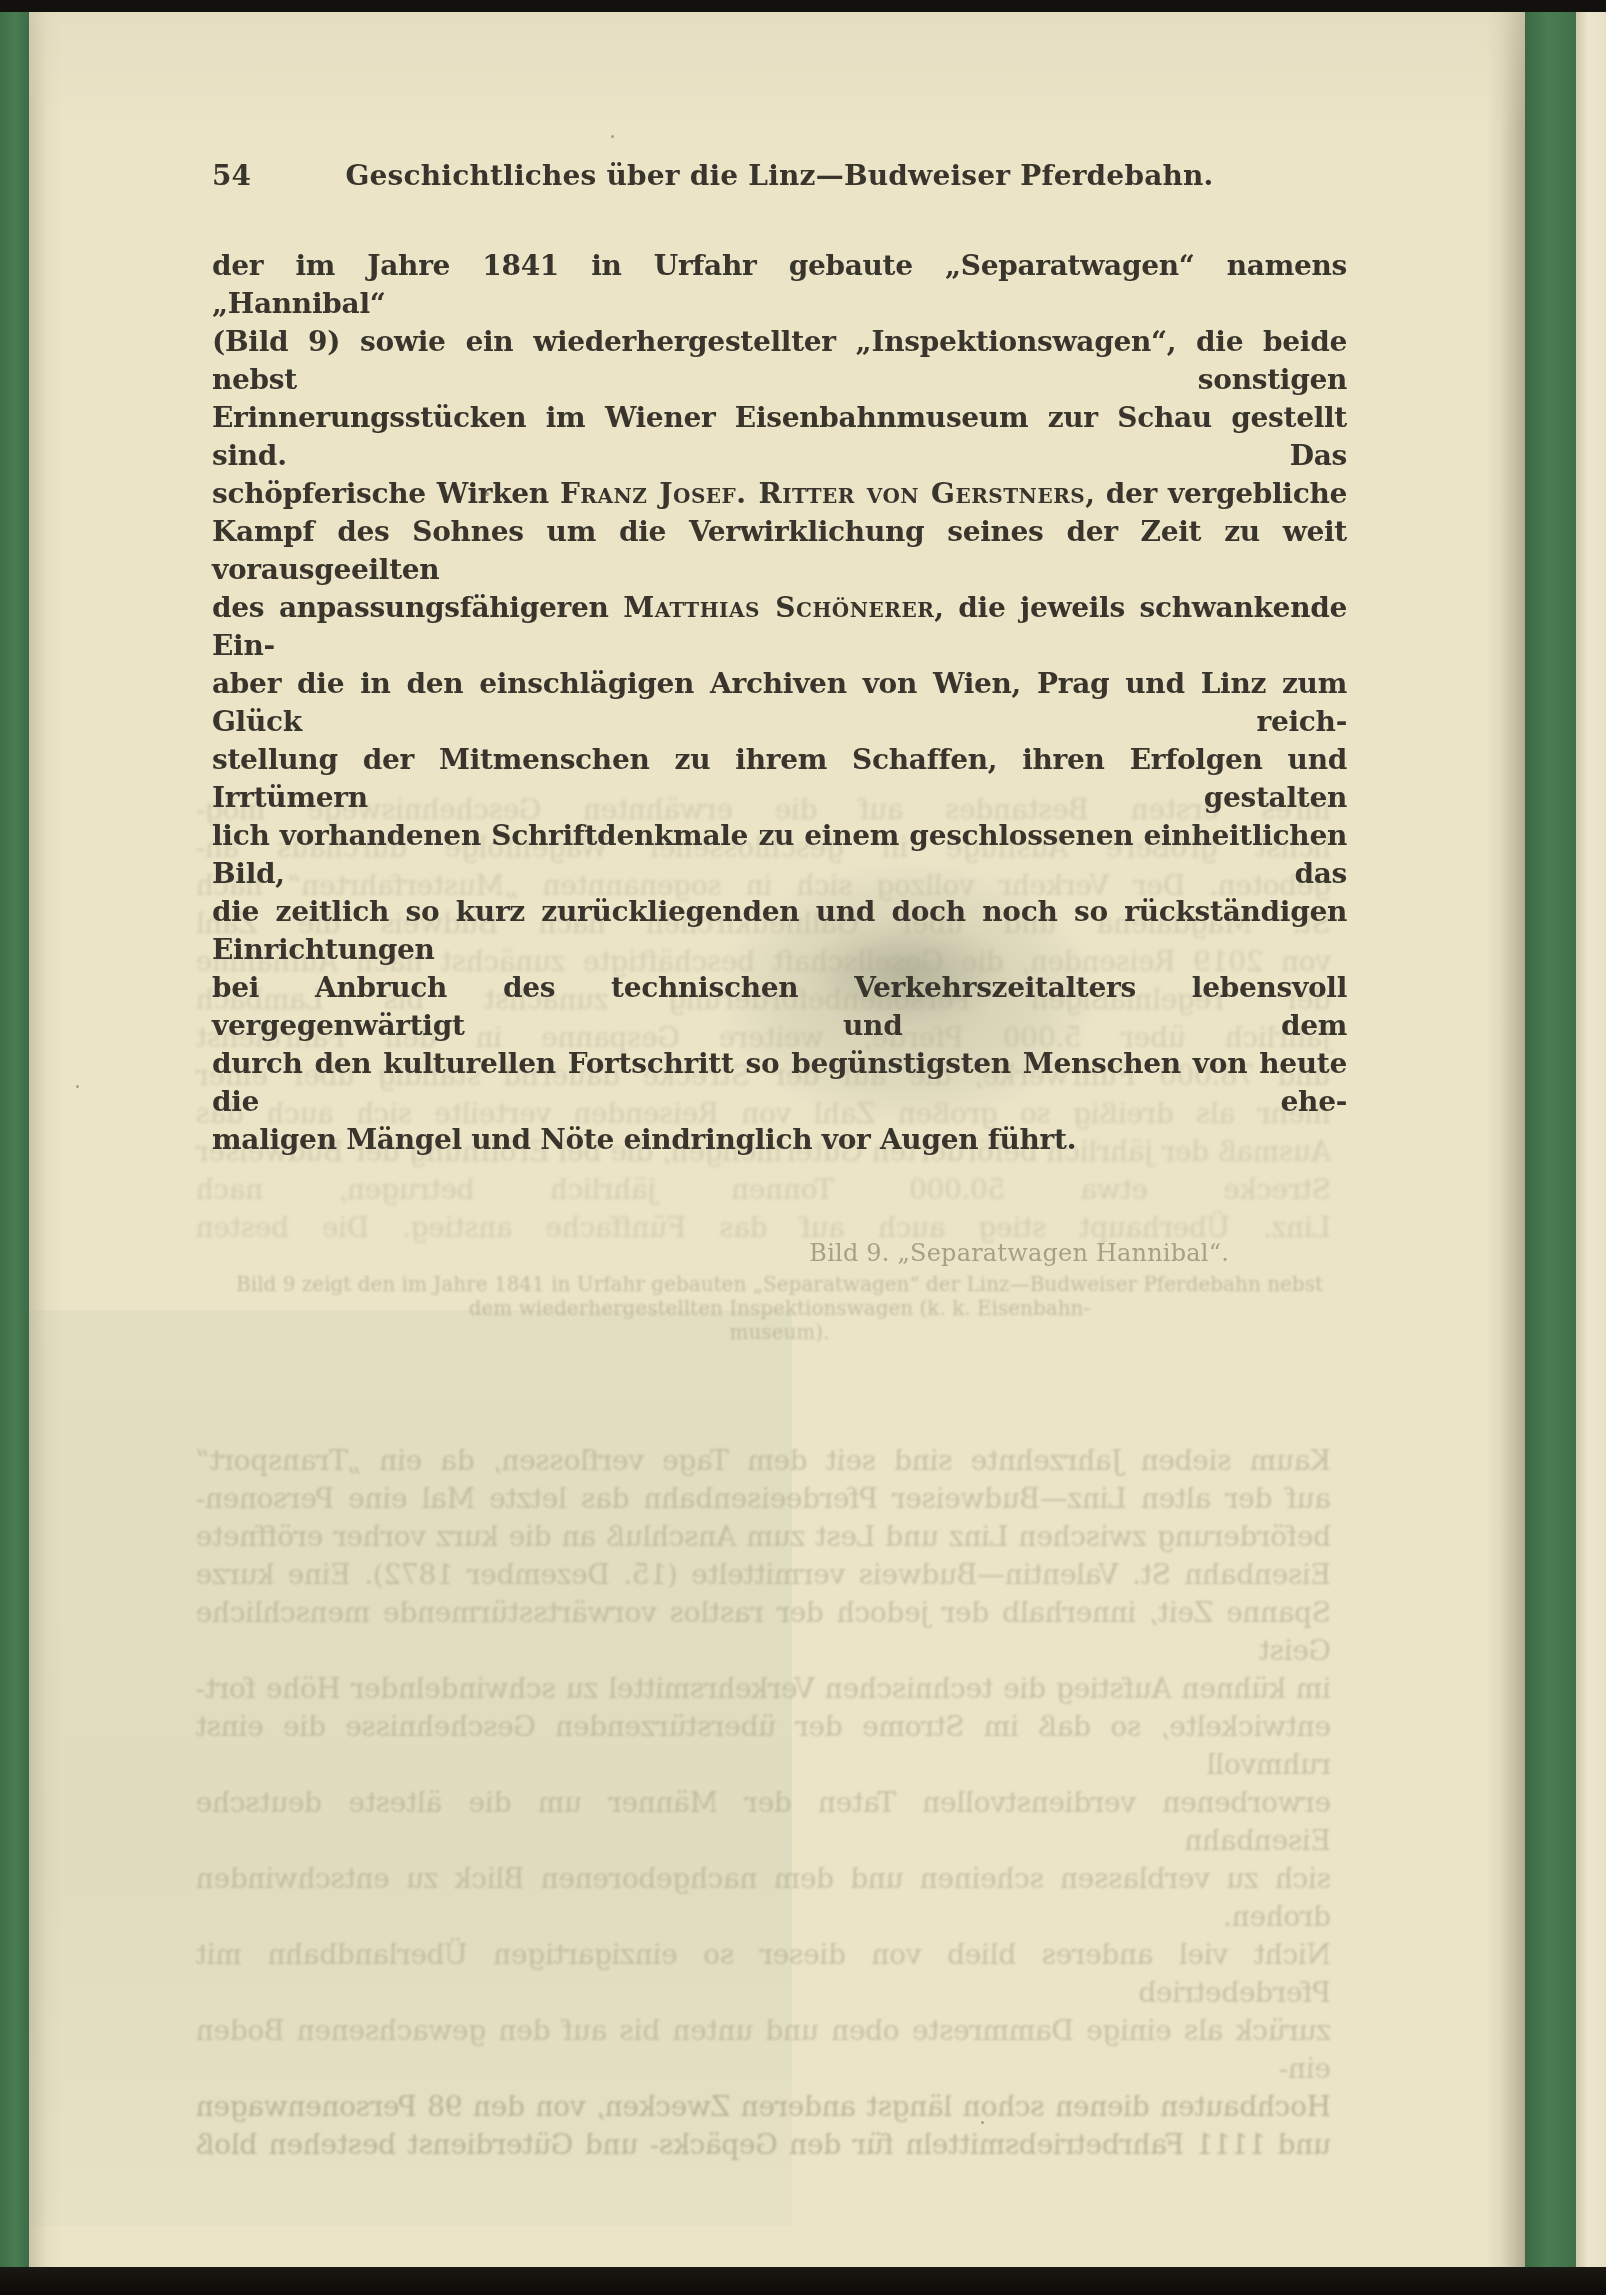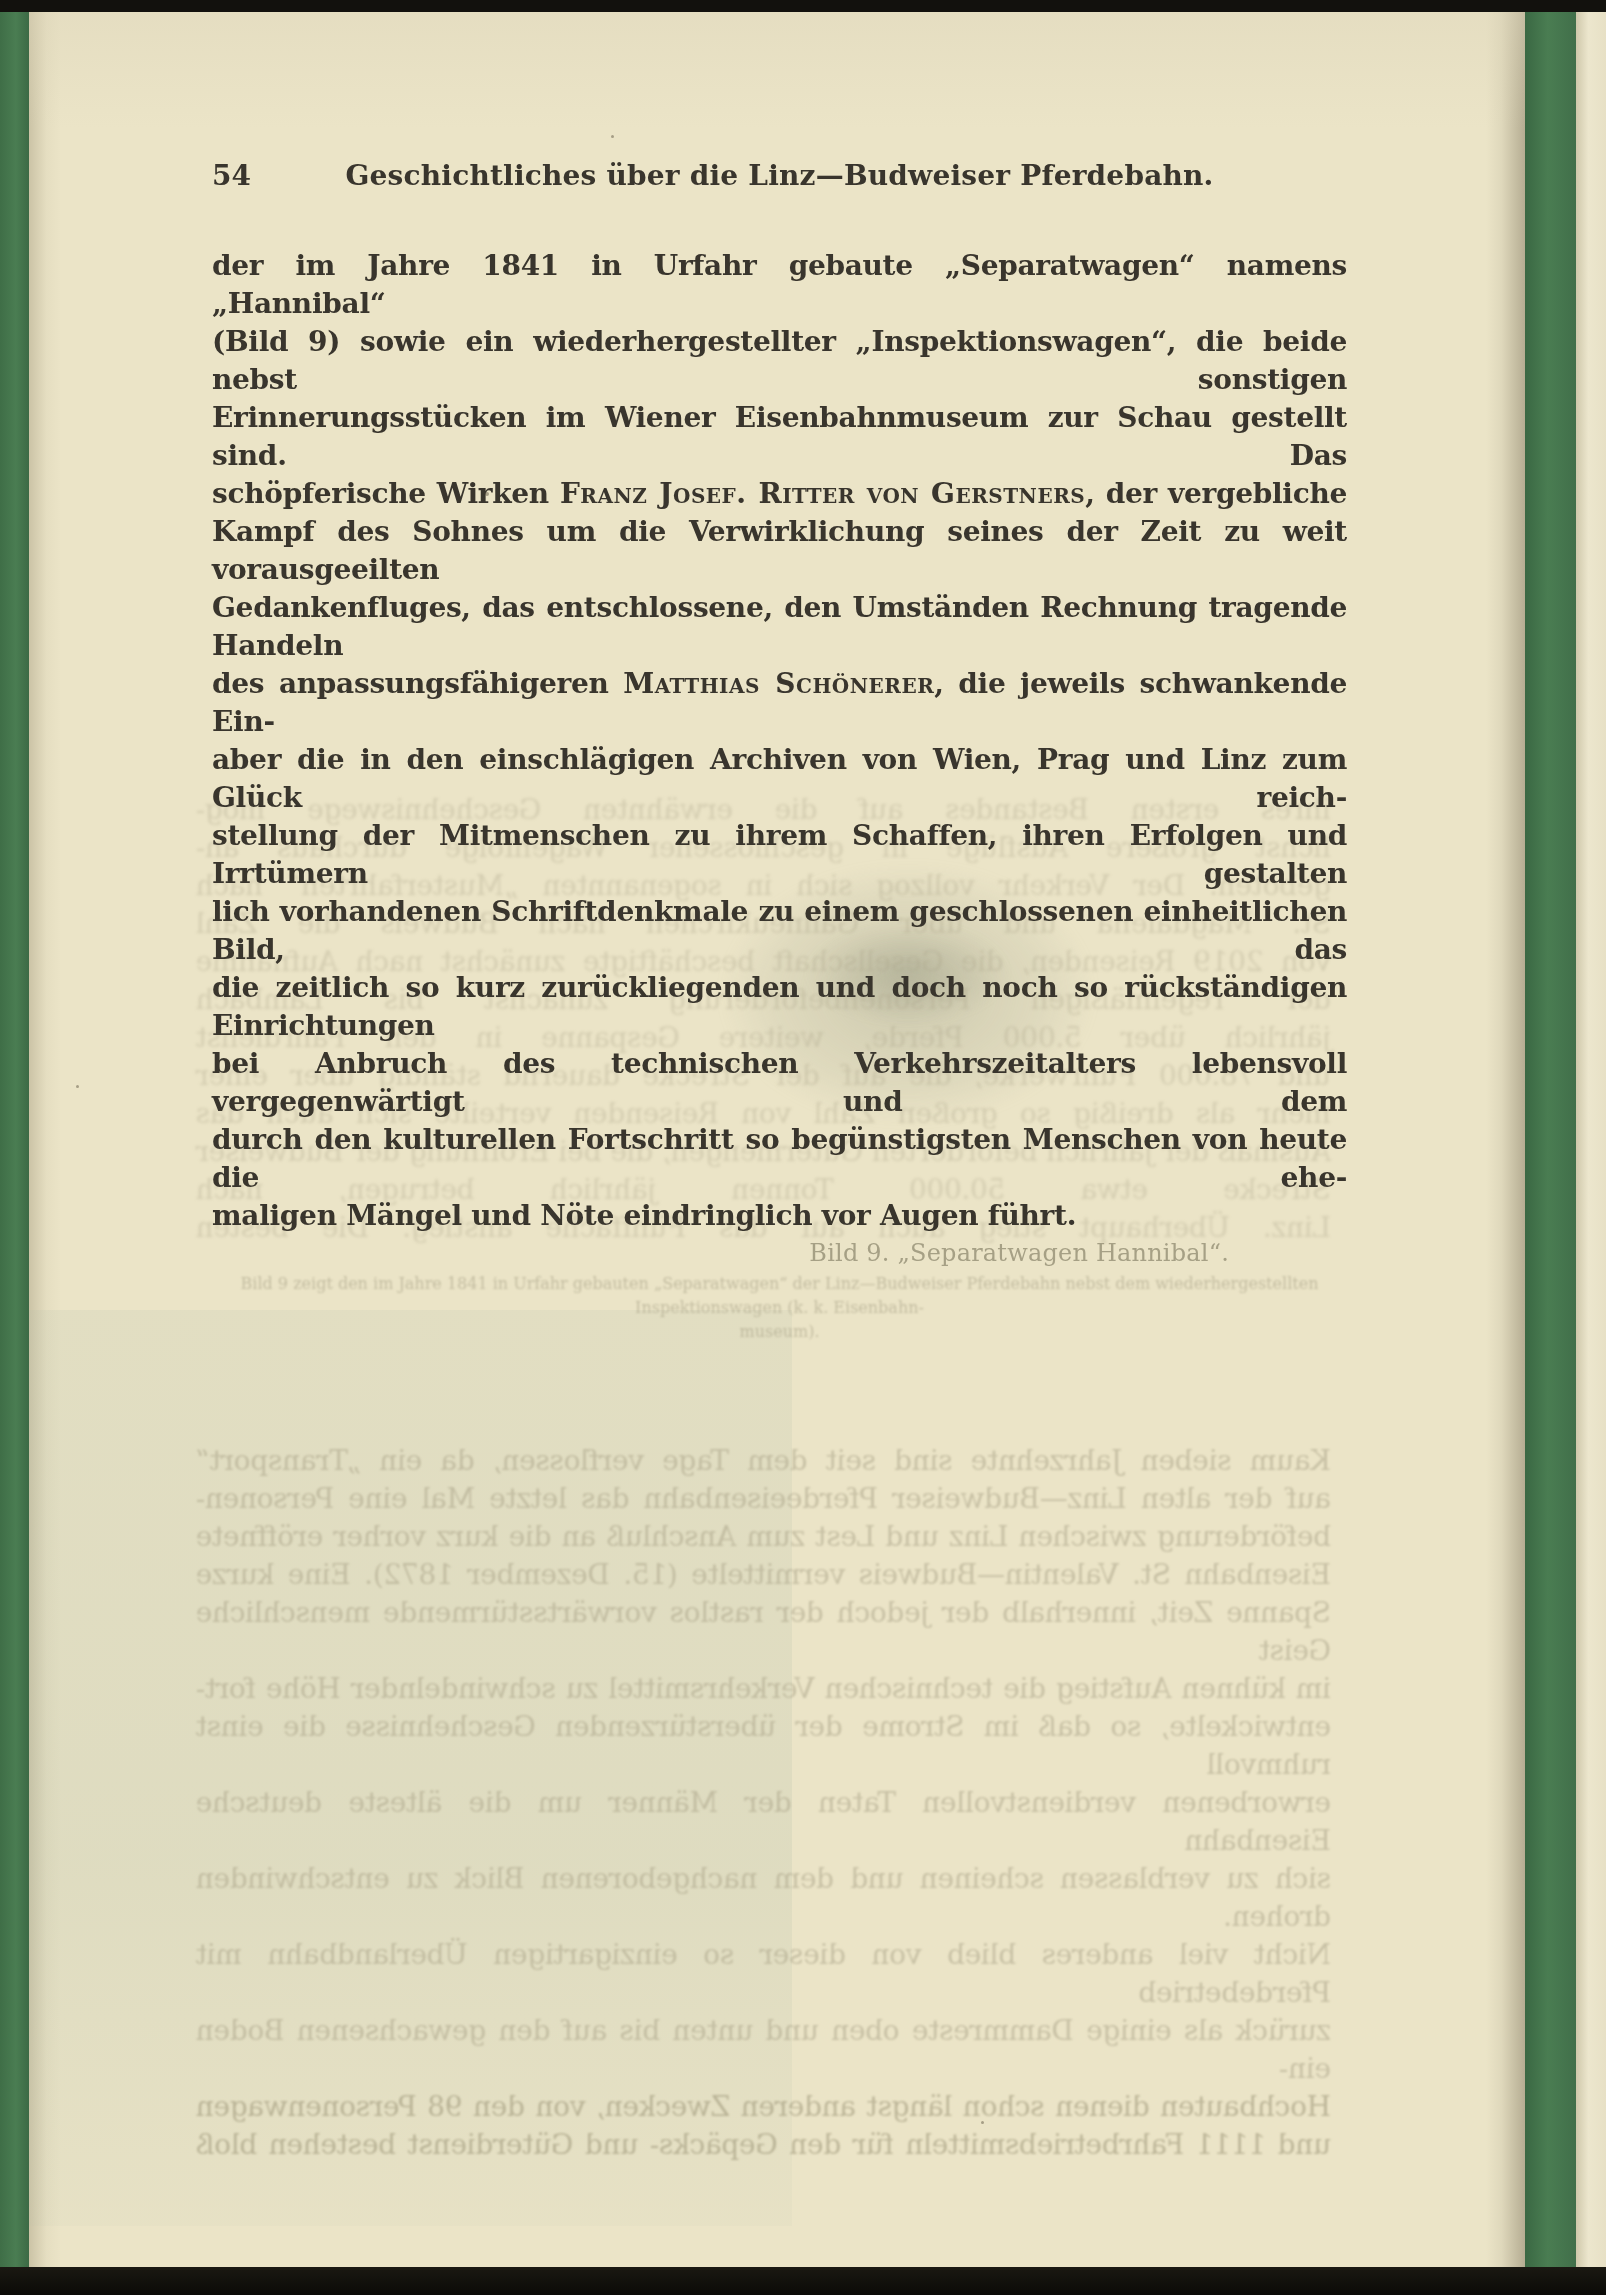--- a/index.html
+++ b/index.html
@@ -60,21 +60,21 @@
     position:absolute;left:763px;top:900px;width:289px;height:145px;z-index:6;
     background:radial-gradient(ellipse 50% 50% at 50% 50%, rgba(132,136,114,0.34), rgba(132,136,114,0) 70%);
     filter:blur(4.8px);
   }
   .ghost-caption{
     position:absolute;left:345px;top:1237px;width:884px;z-index:7;text-align:right;
     font-size:24px;line-height:32px;color:#8f8a70;opacity:0.75;filter:blur(0.6px);letter-spacing:0.2px;
   }
   .ghost-caption-sub{
     position:absolute;left:212px;top:1272px;width:1135px;z-index:7;text-align:center;
-    font-size:16px;line-height:24px;color:#a39d82;opacity:0.55;filter:blur(0.8px);
+    font-size:20px;line-height:24px;color:#a39d82;opacity:0.55;filter:blur(0.8px);
   }
   
   .speck{position:absolute;border-radius:50%;background:#6d6450;opacity:0.55;z-index:9;}
 </style>
 </head>
 <body>
 
 <div class="band-left"></div>
 <div class="band-right"></div>
 <div class="page-sliver"></div>
@@ -127,21 +127,20 @@
   <div class="pnum">54</div>
   <div class="ptitle">Geschichtliches über die Linz—Budweiser Pferdebahn.</div>
 </div>
 
 <div class="text-col para" id="paragraph">
     <div class="line"><span>der im Jahre 1841 in Urfahr gebaute „Separatwagen“ namens „Hannibal“</span></div>
     <div class="line"><span>(Bild 9) sowie ein wiederhergestellter „Inspektionswagen“, die beide nebst sonstigen</span></div>
     <div class="line"><span>Erinnerungsstücken im Wiener Eisenbahnmuseum zur Schau gestellt sind. Das</span></div>
     <div class="line"><span>schöpferische Wirken </span><span class="sc">Franz Josef. Ritter von Gerstners</span><span>, der vergebliche</span></div>
     <div class="line"><span>Kampf des Sohnes um die Verwirklichung seines der Zeit zu weit vorausgeeilten</span></div>
-    <div class="line"><span>Gedankenfluges, das entschlossene, den Umständen Rechnung tragende Handeln</span></div>
     <div class="line"><span>des anpassungsfähigeren </span><span class="sc">Matthias Schönerer</span><span>, die jeweils schwankende Ein-</span></div>
     <div class="line"><span>aber die in den einschlägigen Archiven von Wien, Prag und Linz zum Glück reich-</span></div>
     <div class="line"><span>stellung der Mitmenschen zu ihrem Schaffen, ihren Erfolgen und Irrtümern gestalten</span></div>
     <div class="line"><span>lich vorhandenen Schriftdenkmale zu einem geschlossenen einheitlichen Bild, das</span></div>
     <div class="line"><span>die zeitlich so kurz zurückliegenden und doch noch so rückständigen Einrichtungen</span></div>
     <div class="line"><span>bei Anbruch des technischen Verkehrszeitalters lebensvoll vergegenwärtigt und dem</span></div>
     <div class="line"><span>durch den kulturellen Fortschritt so begünstigsten Menschen von heute die ehe-</span></div>
     <div class="line last"><span>maligen Mängel und Nöte eindringlich vor Augen führt.</span></div>
   </div>
 

